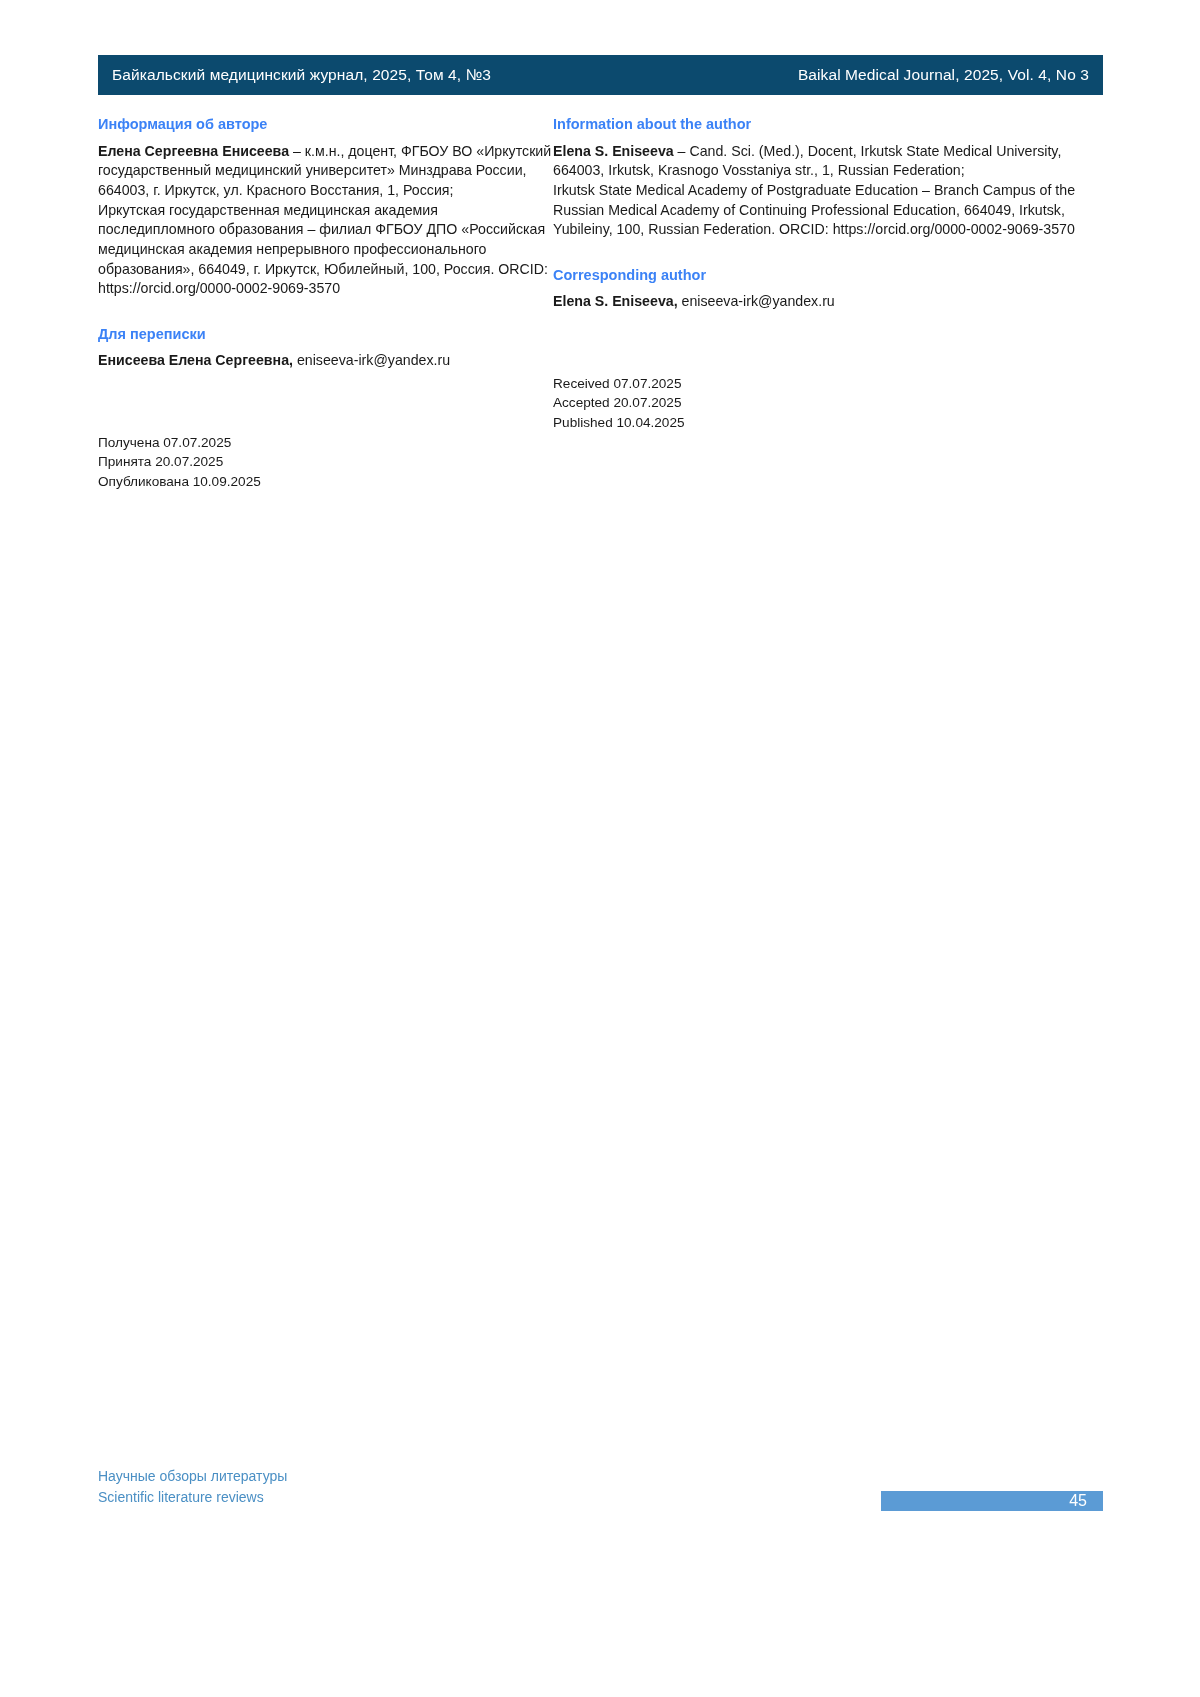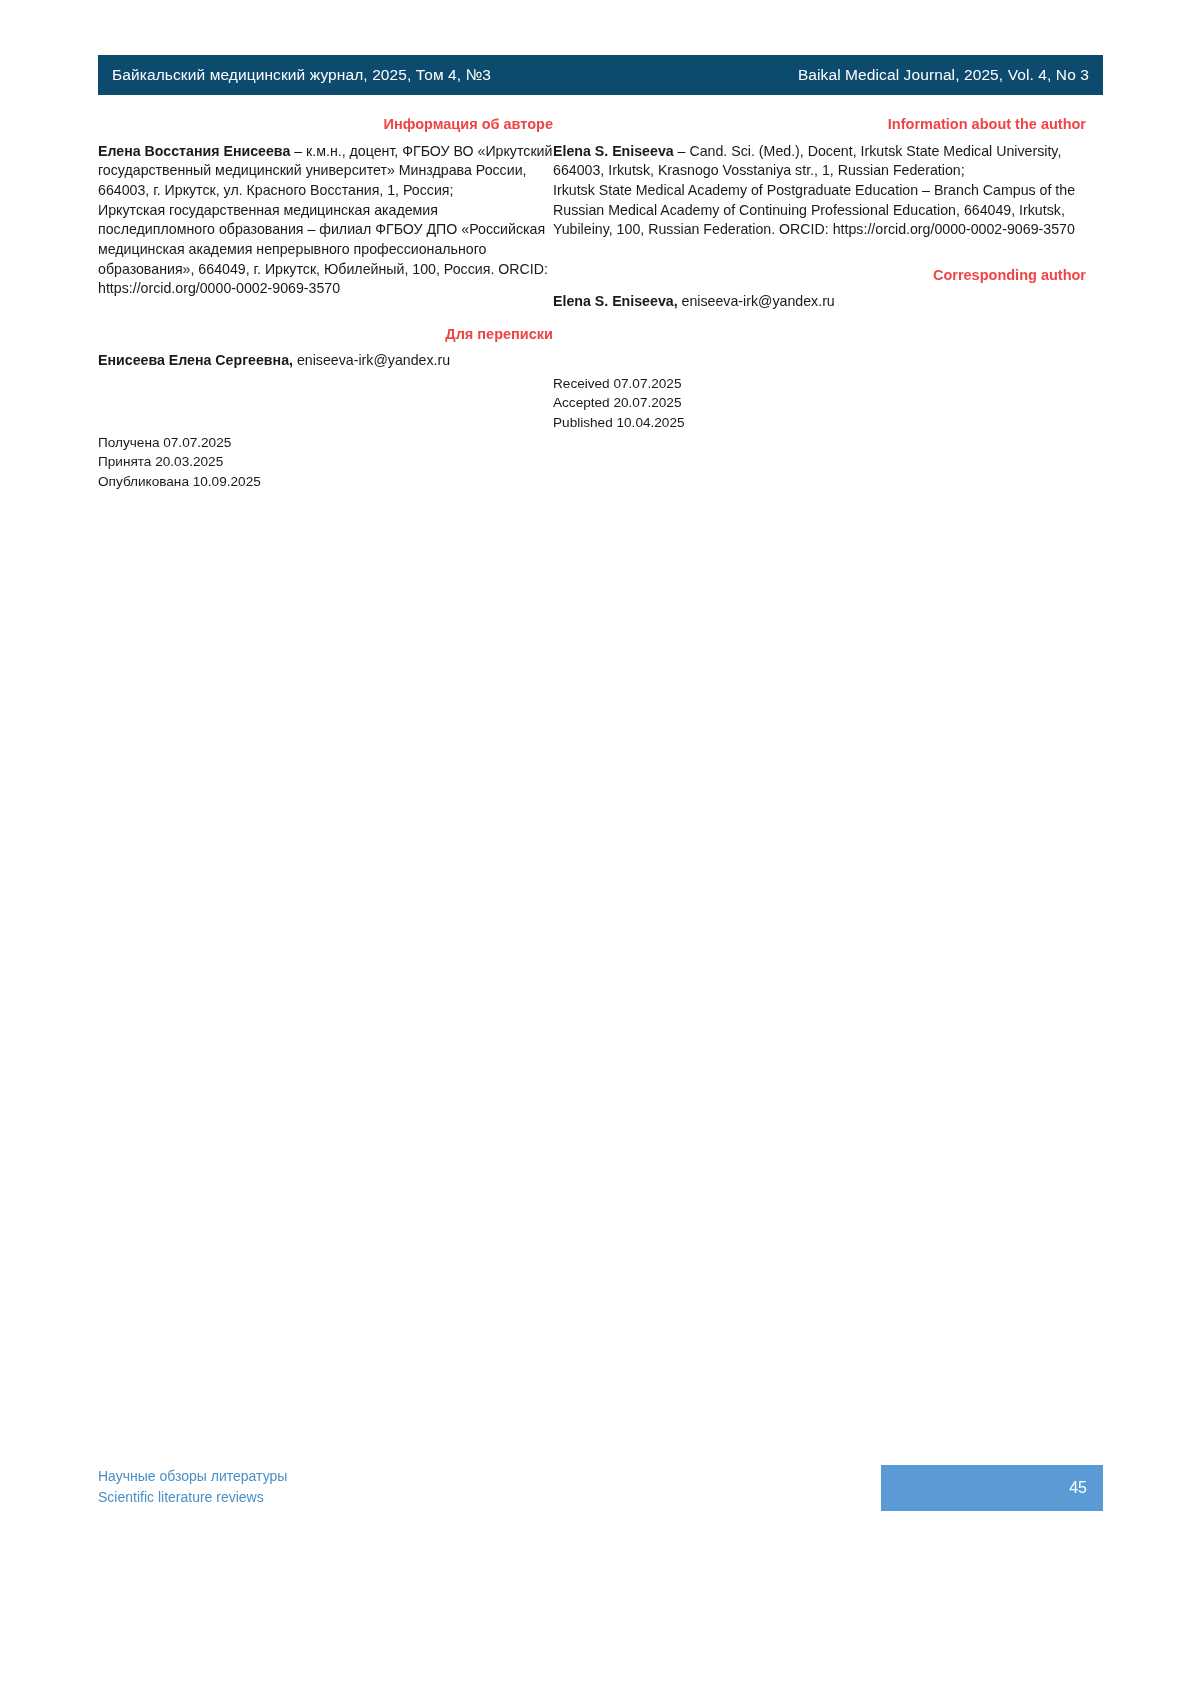--- a/index.html
+++ b/index.html
@@ -57,24 +57,24 @@
   }
   .col {
     width: 455px;
     box-sizing: border-box;
   }
   .col-right {
     width: 533px;
   }
 
   .section-title {
-    text-align: right;
+    text-align: left;
     font-size: 14.5px;
     font-weight: bold;
-    color: #ef4444;
+    color: #3b82f6;
     margin: 0 0 7px 0;
     line-height: 1.35;
   }
   .section-title.second {
     margin-top: 26px;
   }
 
   .para {
     font-size: 14.2px;
     line-height: 1.385;
@@ -103,21 +103,21 @@
     color: #4a8fc4;
   }
   .footer-text .line2 {
     color: #4a8fc4;
   }
   .page-number-box {
     position: absolute;
     right: 97px;
     bottom: 186px;
     width: 222px;
-    height: 46px;
+    height: 20px;
     background: #5b9bd5;
     display: flex;
     align-items: center;
     justify-content: flex-end;
     box-sizing: border-box;
     padding-right: 16px;
   }
   .page-number-box span {
     color: #ffffff;
     font-size: 16px;
@@ -130,29 +130,29 @@
 
   <div class="running-head">
     <span>Байкальский медицинский журнал, 2025, Том 4, №3</span>
     <span>Baikal Medical Journal, 2025, Vol. 4, No 3</span>
   </div>
 
   <div class="columns">
 
     <div class="col col-left">
       <div class="section-title">Информация об авторе</div>
-      <p class="para"><b>Елена Восстания Енисеева</b><span> – к.м.н., доцент, ФГБОУ ВО «Иркутский государственный медицинский университет» Минздрава России, 664003, г. Иркутск, ул. Красного Восстания, 1, Россия;</span></p>
+      <p class="para"><b>Елена Сергеевна Енисеева</b><span> – к.м.н., доцент, ФГБОУ ВО «Иркутский государственный медицинский университет» Минздрава России, 664003, г. Иркутск, ул. Красного Восстания, 1, Россия;</span></p>
       <p class="para">Иркутская государственная медицинская академия последипломного образования – филиал ФГБОУ ДПО «Российская медицинская академия непрерывного профессионального образования», 664049, г. Иркутск, Юбилейный, 100, Россия. ORCID: https://orcid.org/0000-0002-9069-3570</p>
 
       <div class="section-title second">Для переписки</div>
       <p class="para"><b>Енисеева Елена Сергеевна,</b><span> eniseeva-irk@yandex.ru</span></p>
 
       <div class="dates">
         <div>Получена 07.07.2025</div>
-        <div>Принята 20.03.2025</div>
+        <div>Принята 20.07.2025</div>
         <div>Опубликована 10.09.2025</div>
       </div>
     </div>
 
     <div class="col col-right">
       <div class="section-title">Information about the author</div>
       <p class="para"><b>Elena S. Eniseeva</b><span> – Cand. Sci. (Med.), Docent, Irkutsk State Medical University, 664003, Irkutsk, Krasnogo Vosstaniya str., 1, Russian Federation;</span></p>
       <p class="para">Irkutsk State Medical Academy of Postgraduate Education – Branch Campus of the Russian Medical Academy of Continuing Professional Education, 664049, Irkutsk, Yubileiny, 100, Russian Federation. ORCID: https://orcid.org/0000-0002-9069-3570</p>
 
       <div class="section-title second">Corresponding author</div>

